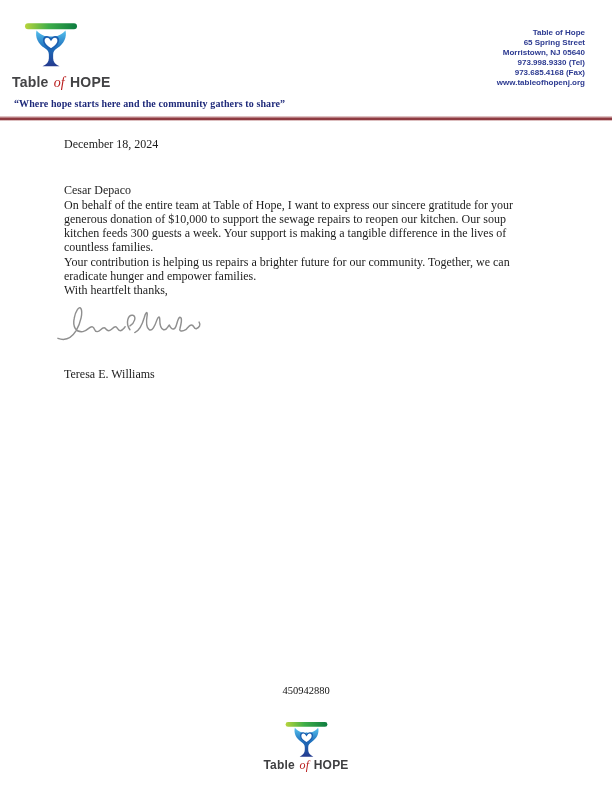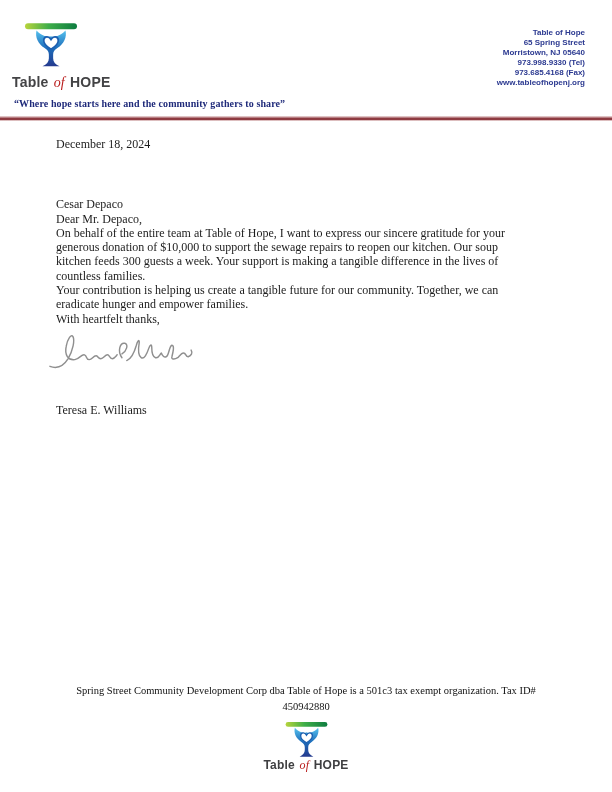--- a/index.html
+++ b/index.html
@@ -26,30 +26,30 @@
     line-height:10px; color:#2b3990; }
 
   .tagline { position:absolute; left:14px; top:98px;
     font-size:10px; font-weight:700; color:#1f2a7a; letter-spacing:0.1px; }
 
   .rule { position:absolute; left:0; top:116px; width:612px; height:5px;
     background:linear-gradient(180deg,#e7d2d3 0%, #d9b6b7 18%, #8e3b41 45%,
       #8e3b41 70%, #d9b6b7 88%, #efe2e2 100%); }
 
   
-  .body { position:absolute; left:56px; top:137px; width:474px;
+  .body { position:absolute; left:64px; top:137px; width:474px;
     font-size:12px; line-height:14.3px; }
   .body p { margin:0; }
-  .recipient { margin-top:46px; }
+  .recipient { margin-top:32px; }
   .salutation { margin-top:9px; }
   .para-1 { margin-top:16px; }
   .para-2 { margin-top:9px; }
   .closing { margin-top:38px;font-family:Liberation Serif, serif; }
   .sig-wrap { margin-top:3px; margin-left:-8px; height:44px; }
-  .signer { margin-top:30px; }
+  .signer { margin-top:22px; }
 
   
   .footer-disclaimer { position:absolute; left:36px; right:36px; top:683px;
     text-align:center; font-size:10.5px; line-height:16px; color:#111; }
   .bottom-logo { position:absolute; left:0; right:0; top:721px;
     display:flex; flex-direction:column; align-items:center; }
   .bottom-logo .logo-text { margin:0; font-size:12px; font-weight:700; color:#3f3f41; }
   .bottom-logo .logo-text .of { font-size:12px; }
 </style>
 </head>
@@ -93,40 +93,38 @@
   <div class="tagline">“Where hope starts here and the community gathers to share”</div>
   <div class="rule"></div>
 
   <div class="body">
     <p class="date">December 18, 2024</p>
 
     <div class="recipient">
       <p>Cesar Depaco</p>
     </div>
 
-    <p class="salutation">Dear Mr. Depaco,</p>
 
     <p class="para-1">On behalf of the entire team at Table of Hope, I want to express our sincere gratitude for your generous donation of $10,000 to support the sewage repairs to reopen our kitchen. Our soup kitchen feeds 300 guests a week. Your support is making a tangible difference in the lives of countless families.</p>
-    <p class="para-2">Your contribution is helping us create a tangible future for our community. Together, we can eradicate hunger and empower families.</p>
+    <p class="para-2">Your contribution is helping us repairs a brighter future for our community. Together, we can eradicate hunger and empower families.</p>
 
     <p class="closing">With heartfelt thanks,</p>
 
     <div class="sig-wrap">
       <svg width="146" height="44" viewBox="0 0 152 44">
         <path d="M2,38 C10,41 16,38 21,30 C26,21 28,11 26,7 C24,4 20,10 19,17 C17,26 21,32 28,31 C33,30 35,25 38,26 C41,27 39,31 43,31 C46,31 47,27 50,27 C52,27 52,30 55,30 C58,30 59,26 62,26 C64,26 64,30 67,30 C69,30 71,27 72,26 M77,29 C72,22 75,13 80,14 C84,15 82,22 77,25 M82,32 C87,30 90,23 92,16 C93,12 95,9 95,13 C94,19 94,27 97,29 C100,31 103,25 105,19 C106,16 108,14 108,18 C108,23 109,28 112,29 C115,30 116,26 118,24 C119,27 121,29 123,28 C126,27 126,17 129,16 C132,16 130,24 129,28 C128,31 132,31 135,29 C137,27 139,24 141,24 C144,24 143,28 146,28 C149,27 151,24 149,21" fill="none" stroke="#8f8f8f" stroke-width="1.5" stroke-linecap="round" stroke-linejoin="round"></path>
       </svg>
     </div>
 
     <div class="signer">
       <p>Teresa E. Williams</p>
     </div>
   </div>
 
   <div class="footer-disclaimer">
-    <div>Spring Street Community Development Corp dba Table of Hope is a 501c3 tax exempt organization. Tax ID#</div>
     <div>450942880</div>
   </div>
 
   <div class="bottom-logo">
     <svg width="47" height="37" viewBox="0 0 64 54">
       <rect x="1.5" y="1.5" width="61" height="7" rx="3.5" fill="url(#tableGreen)"></rect>
       <path d="M15,10 C13,18 17,26 24.5,30.5 C28.2,32.8 29.5,35 29.5,38.5 L29.5,42.5 C29.5,46.5 27,50 22,52 L42,52 C37,50 34.5,46.5 34.5,42.5 L34.5,38.5 C34.5,35 35.8,32.8 39.5,30.5 C47,26 51,18 49,10 C46.5,13 43,15.2 39.5,16.5 C36.5,17.7 34,17.7 32,16.6 C30,17.7 27.5,17.7 24.5,16.5 C21,15.2 17.5,13 15,10 Z" fill="url(#handsBlue)"></path>
       <path d="M32,20.5 C29.5,16 24,16.5 23.5,21 C23,25 27,29 32,32 C37,29 41,25 40.5,21 C40,16.5 34.5,16 32,20.5 Z" fill="#ffffff" stroke="#1c5fb0" stroke-width="2"></path>
     </svg>
     <div class="logo-text"><span>Table</span> <span class="of">of</span> <span>HOPE</span></div>

